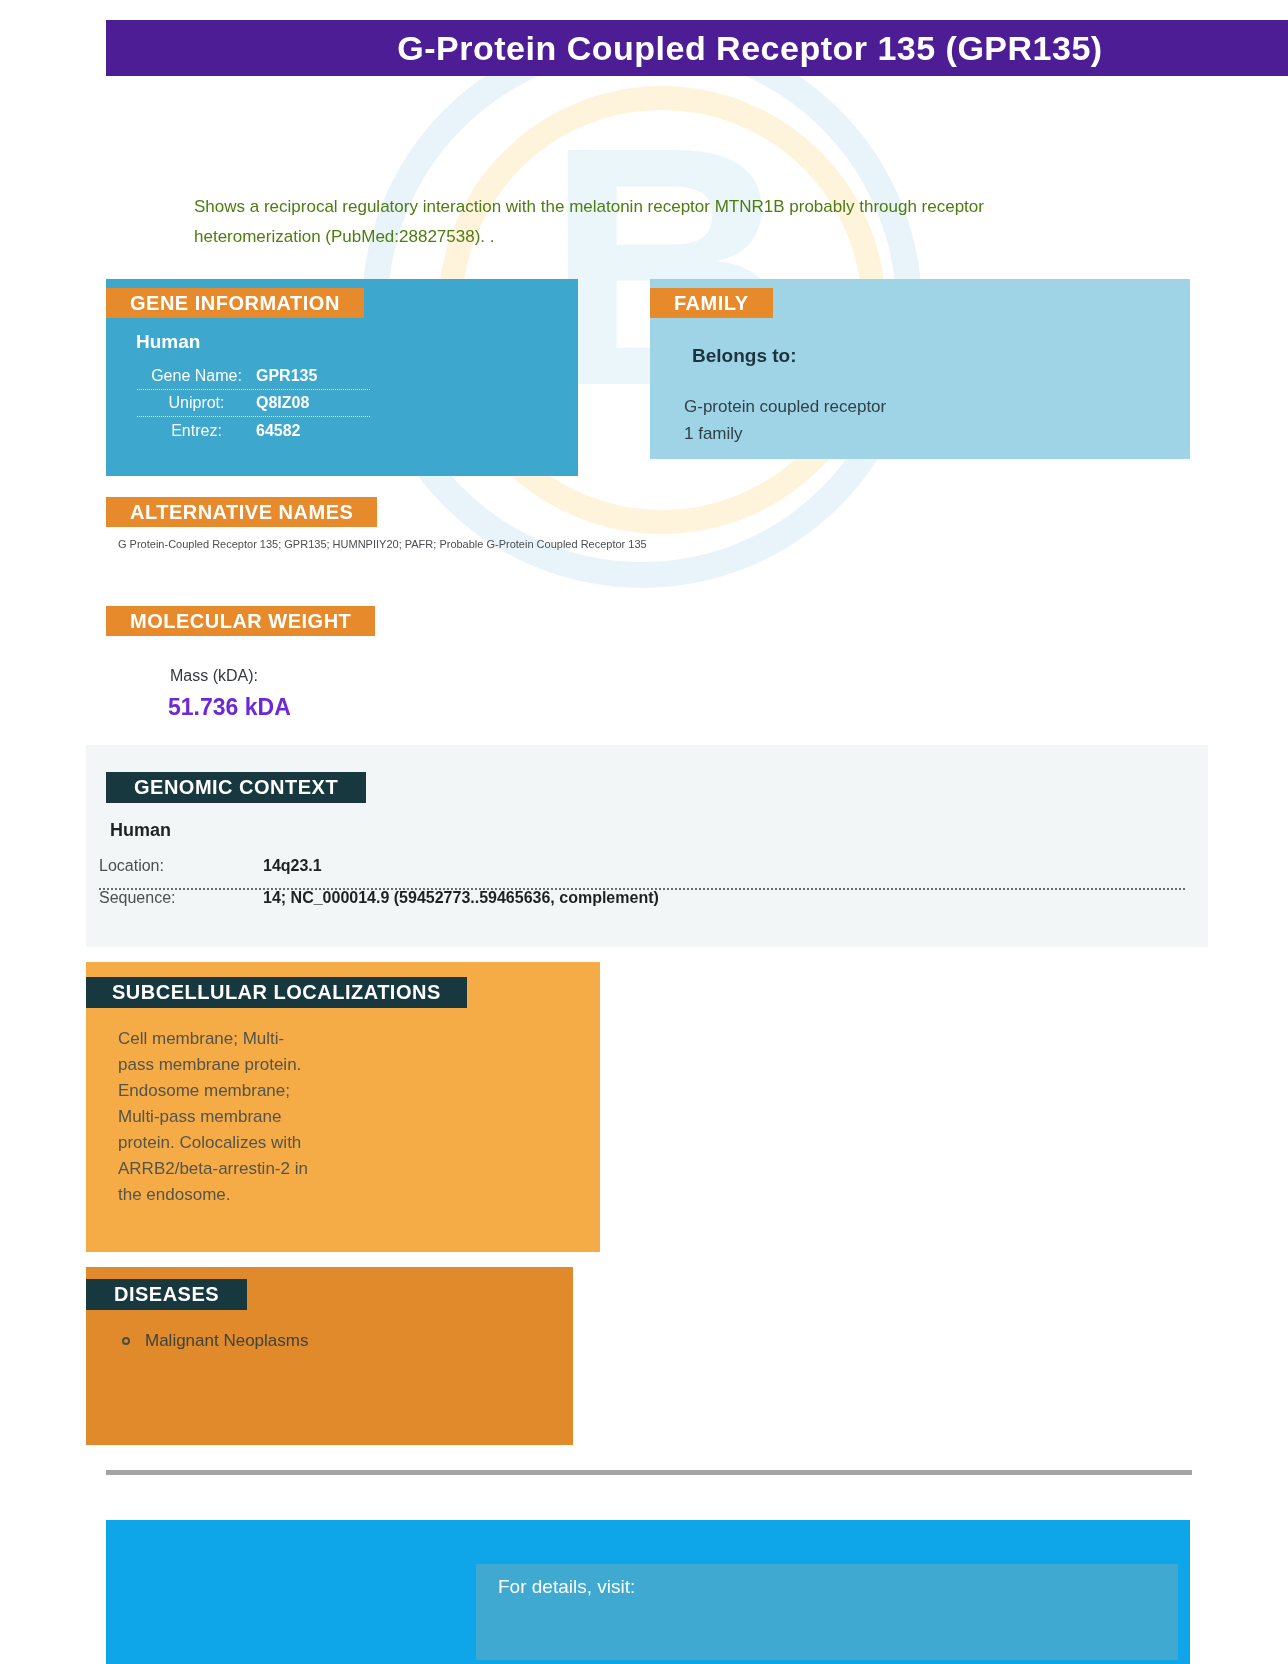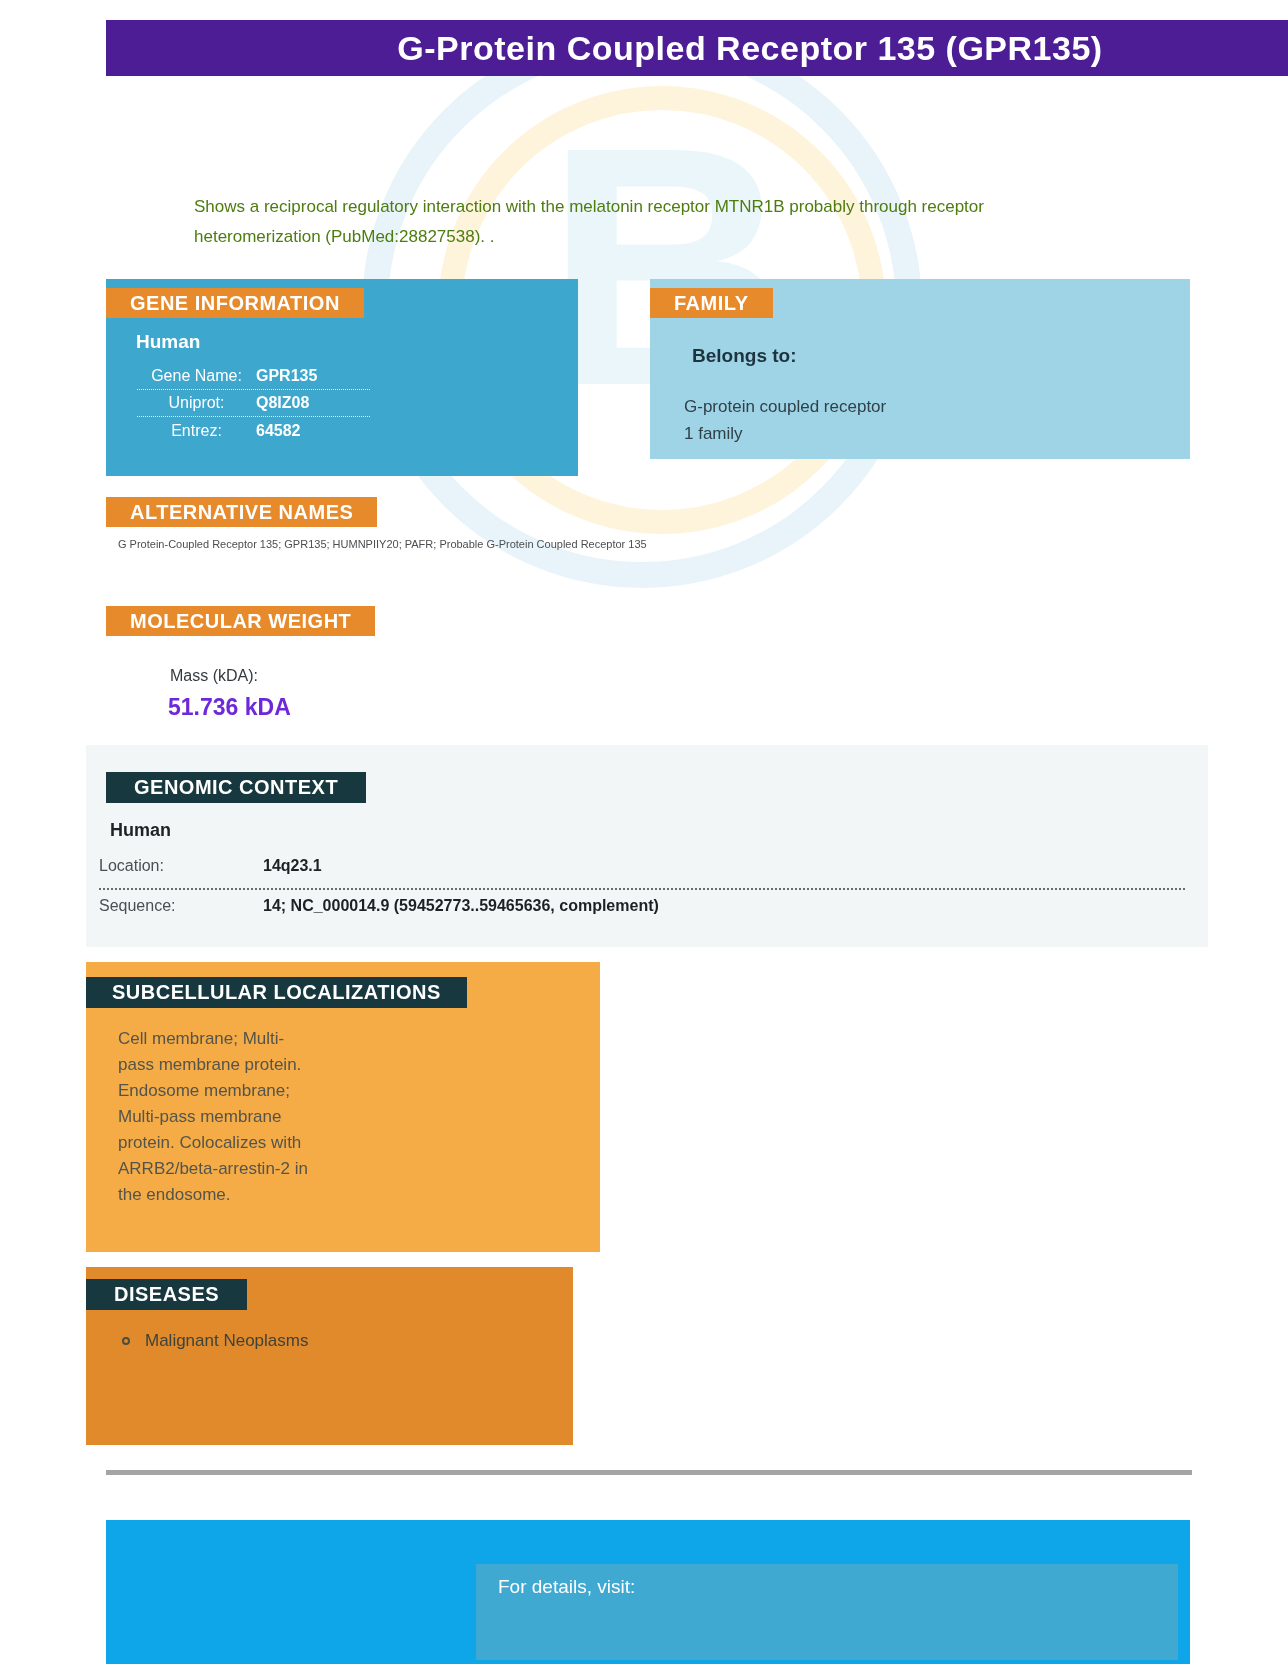--- a/index.html
+++ b/index.html
@@ -50,21 +50,21 @@
   .mass-value { left:168px; top:694px; color:#6d28d9; font-size:23px; font-weight:bold; }
 
   .genomic-panel { left:86px; top:745px; width:1122px; height:202px; background:#F3F6F6; }
   .genomic-panel .tab-dark { position:absolute; left:20px; top:27px; }
   .genomic-human { position:absolute; left:24px; top:75px; color:#1F2326; font-size:18px; font-weight:bold; }
   .g-row { position:absolute; left:13px; display:flex; font-size:16px; color:#4A4F52; }
   .g-row .lbl { width:164px; }
   .g-row .val { font-weight:bold; color:#1D2124; }
   .g-row-loc { top:112px; }
   .g-dotted { position:absolute; left:13px; top:143px; width:1086px; border-top:2px dotted #6a6a6a; }
-  .g-row-seq { top:152px; }
+  .g-row-seq { top:144px; }
 
   .subcell-box { left:86px; top:962px; width:514px; height:290px; background:#F6AC46; }
   .subcell-box .tab-dark { position:absolute; left:0; top:15px; padding:0 26px; }
   .subcell-text { position:absolute; left:32px; top:64px; width:260px; color:#53544B;
     font-size:17px; line-height:26px; }
 
   .diseases-box { left:86px; top:1267px; width:487px; height:178px; background:#E18A2B; }
   .diseases-box .tab-dark { position:absolute; left:0; top:12px; }
   .disease-item { position:absolute; left:36px; top:64px; display:flex; align-items:center;
     color:#3E4238; font-size:17px; }

